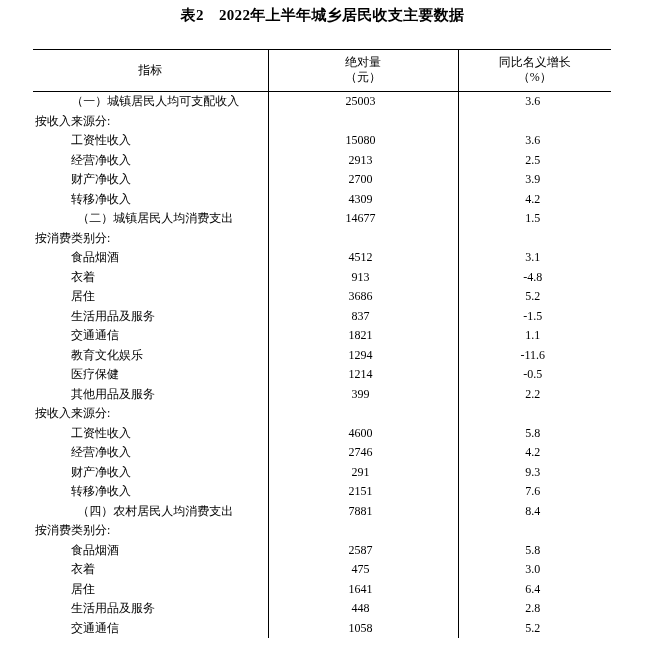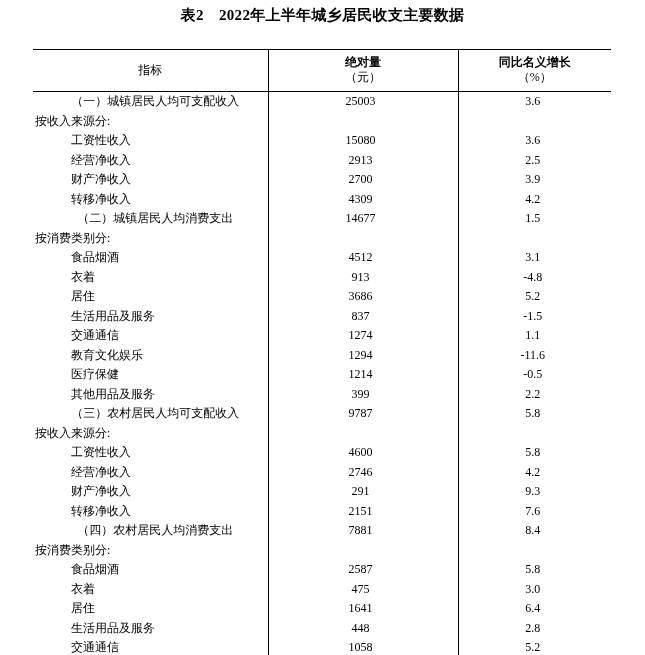--- a/index.html
+++ b/index.html
@@ -48,21 +48,21 @@
     padding: 5px 0 6px 0;
     font-weight: normal;
     font-size: 12px;
     line-height: 15px;
     vertical-align: middle;
   }
   table.stat thead th.h-abs,
   table.stat thead th.h-pct {
     border-left: 1.1px solid #000;
   }
-  .h-line1 { display: block; font-weight: bold; }
+  .h-line1 { display: block; }
   .h-line2 { display: block; }
 
   table.stat tbody td {
     padding: 0;
     height: 19.5px;
     line-height: 19.5px;
     font-size: 12px;
     vertical-align: middle;
     white-space: pre;
   }
@@ -162,44 +162,39 @@
           <td class="v-abs">3686</td>
           <td class="v-pct">5.2</td>
         </tr>
         <tr>
           <td class="lbl lvl2">生活用品及服务</td>
           <td class="v-abs">837</td>
           <td class="v-pct">-1.5</td>
         </tr>
         <tr>
           <td class="lbl lvl2">交通通信</td>
-          <td class="v-abs">1274</td>
+          <td class="v-abs">1821</td>
           <td class="v-pct">1.1</td>
         </tr>
         <tr>
           <td class="lbl lvl2">教育文化娱乐</td>
           <td class="v-abs">1294</td>
           <td class="v-pct">-11.6</td>
         </tr>
         <tr>
           <td class="lbl lvl2">医疗保健</td>
           <td class="v-abs">1214</td>
           <td class="v-pct">-0.5</td>
         </tr>
         <tr>
           <td class="lbl lvl2">其他用品及服务</td>
           <td class="v-abs">399</td>
           <td class="v-pct">2.2</td>
         </tr>
         <tr>
-          <td class="lbl lvl1">（三）农村居民人均可支配收入</td>
-          <td class="v-abs">9787</td>
-          <td class="v-pct">5.8</td>
-        </tr>
-        <tr>
           <td class="lbl lvl0">按收入来源分:</td>
           <td class="v-abs"></td>
           <td class="v-pct"></td>
         </tr>
         <tr>
           <td class="lbl lvl2">工资性收入</td>
           <td class="v-abs">4600</td>
           <td class="v-pct">5.8</td>
         </tr>
         <tr>

